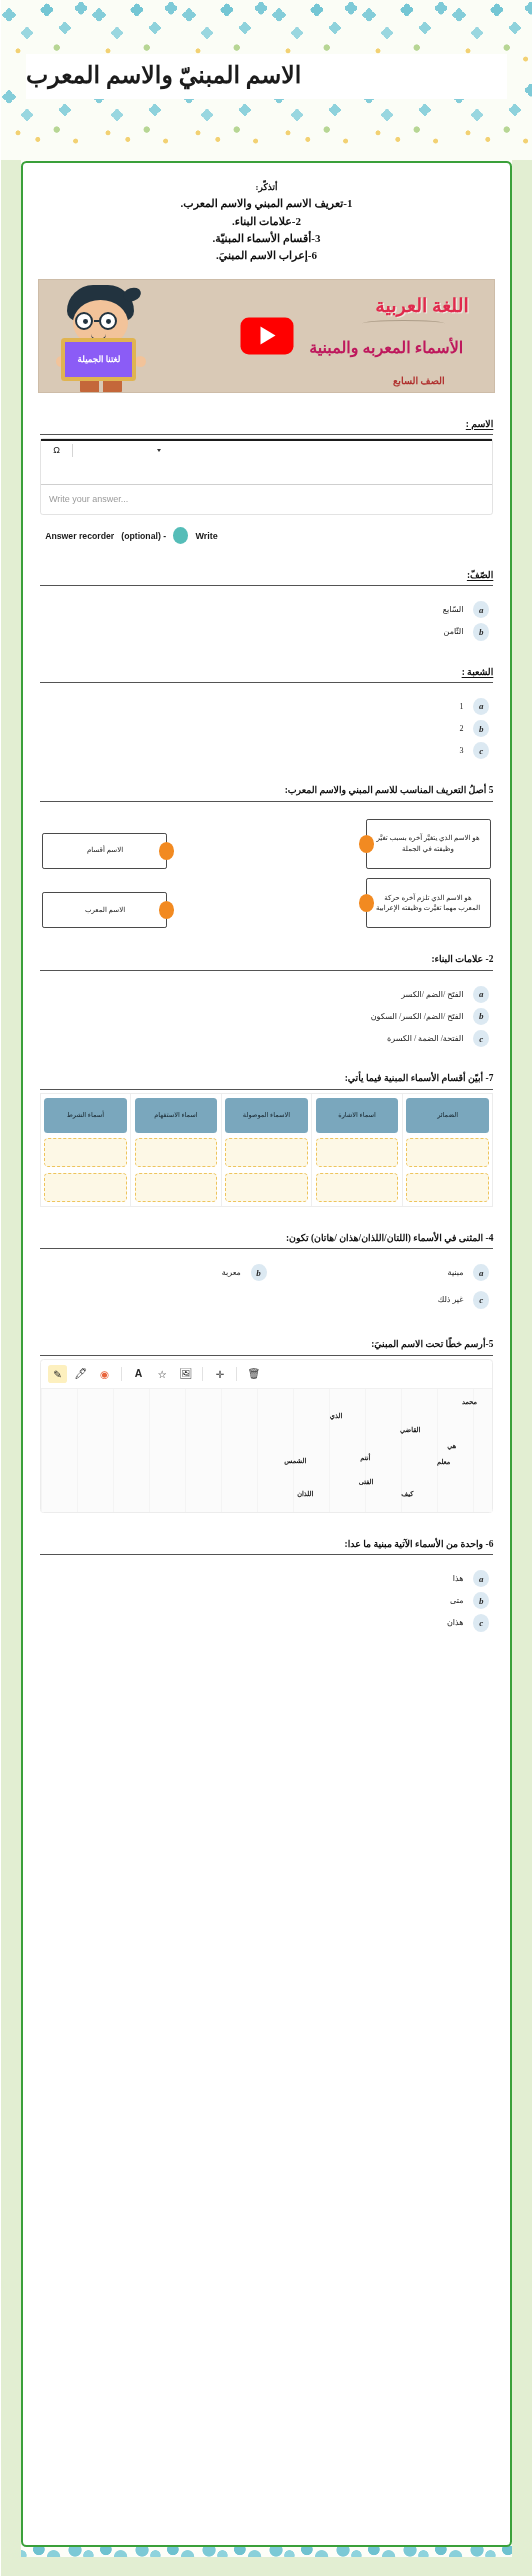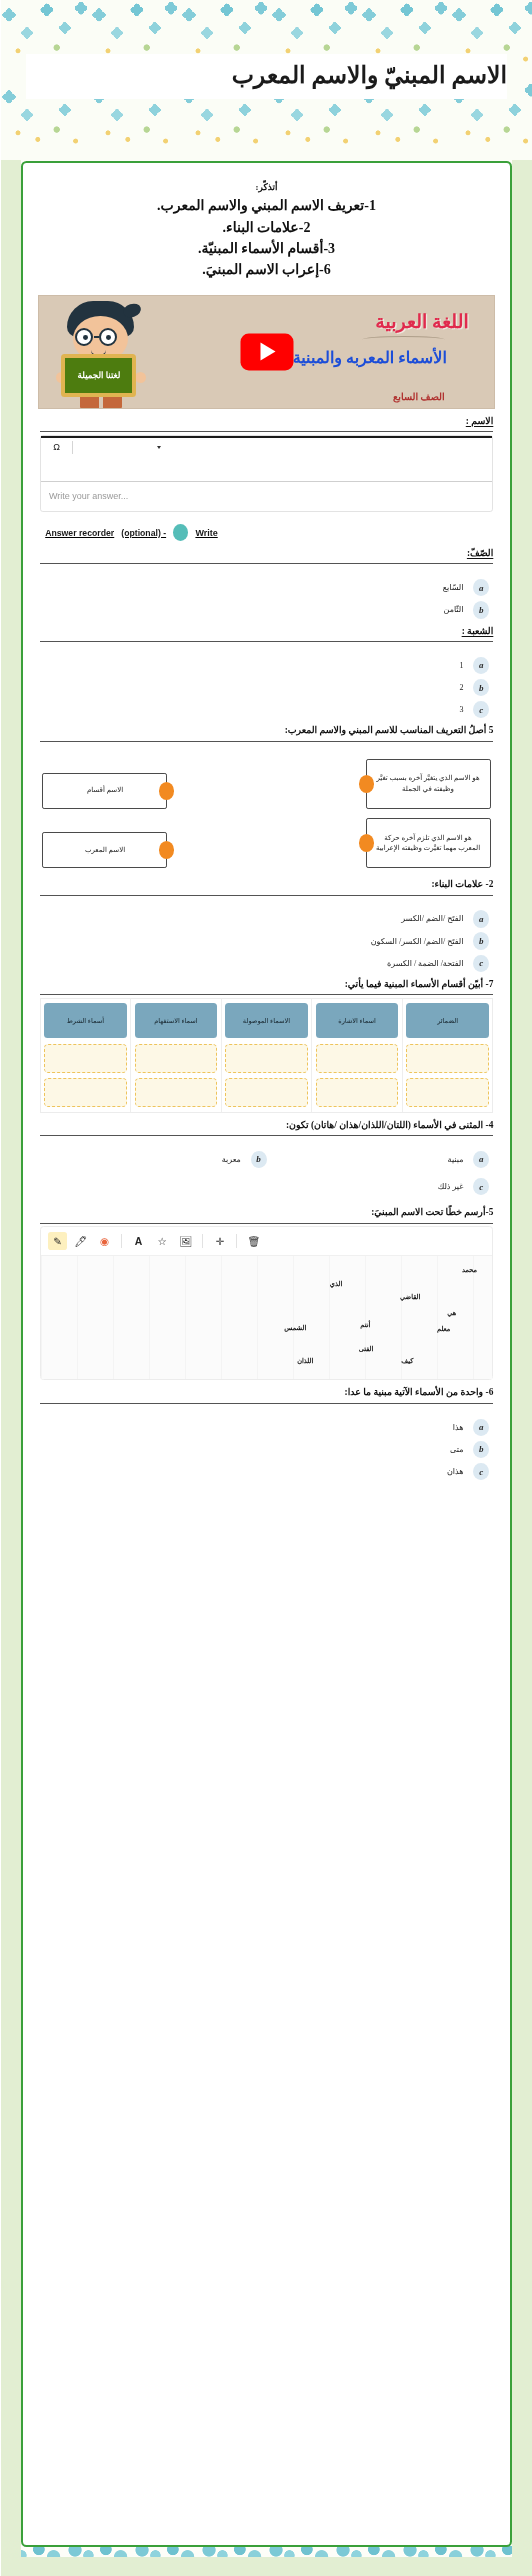--- a/index.html
+++ b/index.html
@@ -54,21 +54,21 @@
     background:#e2eed2;
   }
   .side-wash.left { left:0; }
   .side-wash.right { right:0; }
   .bottom-wash { position:absolute; left:0; right:0; bottom:0; height:19.4px; background:#e2eed2; }
 
   
   .banner-title {
     position:absolute; left:26px; right:26px; top:54px;
     background:#ffffff;
-    text-align:right;
+    text-align:left;
     padding:7px 0 9.7px;
     font-family:"Liberation Serif","DejaVu Serif",serif;
     font-weight:700;
     font-size:23.6px;
     color:#1b1b1b;
     letter-spacing:0;
     z-index:3;
   }
 
   
@@ -84,42 +84,42 @@
   }
 
   
   .intro { text-align:center; padding:4.2px 5.5px 1.4px 5.5px; }
   .intro .lead {
     font-family:"Liberation Serif","DejaVu Serif",serif;
     font-weight:700; font-size:9px; color:#111; margin-bottom:4.9px;
   }
   .intro .li {
     font-family:"Liberation Serif","DejaVu Serif",serif;
-    font-weight:700; font-size:14px; color:#111; margin:4.2px 0;
+    font-weight:700; font-size:11px; color:#111; margin:4.2px 0;
   }
 
   
   .video-wrap { margin:11px 2.8px 0; }
   .video-card {
     position:relative;
     height:114px;
     background:#d9c9b6;
     overflow:hidden;
     border:0.7px solid #cdbca8;
   }
   .vc-bigtitle {
     position:absolute; top:14px; right:25px;
     color:#e02a4d; font-weight:700; font-size:19px;
     font-family:"Liberation Serif","DejaVu Serif",serif;
     text-shadow: 1.4px 1.4px 0 rgba(255,255,255,.55);
   }
   .vc-sub {
-    position:absolute; top:52px; right:14px; width:187px;
-    text-align:left;
-    color:#1d4ed8; font-weight:700; font-size:16px; line-height:1.25;
+    position:absolute; top:58px; right:14px; width:187px;
+    text-align:center;
+    color:#be185d; font-weight:700; font-size:16px; line-height:1.25;
     font-family:"Liberation Serif","DejaVu Serif",serif;
   }
   .vc-grade {
     position:absolute; bottom:5.5px; right:49px;
     color:#b0312f; font-weight:700; font-size:9.7px;
     font-family:"Liberation Serif","DejaVu Serif",serif;
   }
   .vc-flourish {
     position:absolute; right:49px; top:40px;
     width:83px; height:7px;
@@ -134,40 +134,40 @@
   .boy .glass { position:absolute; top:28px; width:18px; height:18px; border:2.1px solid #22333f; border-radius:50%; background:#fff; }
   .boy .glass.l { left:23.6px; } .boy .glass.r { left:47px; }
   .boy .glass i { position:absolute; left:5.5px; top:5.5px; width:4.9px; height:4.9px; background:#22333f; border-radius:50%; display:block; }
   .boy .bridge { position:absolute; left:42px; top:36px; width:5.5px; height:2.1px; background:#22333f; }
   .boy .smile { position:absolute; left:39px; top:50px; width:15.3px; height:7px; border-bottom:2.1px solid #22333f; border-radius:0 0 9.7px 9.7px; }
   .boy .shirt { position:absolute; left:16.6px; top:58px; width:64px; height:28px; background:#4fae4f; border-radius:8.3px 8.3px 2.8px 2.8px; }
   .boy .legs { position:absolute; left:28px; top:83px; width:42px; height:26px; background:#c4673a; border-radius:2.8px; }
   .boy .legs:after { content:""; position:absolute; left:19px; top:5.5px; width:4.2px; height:21px; background:#d9c9b6; }
   .boy .board {
     position:absolute; left:9.7px; top:54px; width:75px; height:43px;
-    background:#4d7c0f; border:4.2px solid #e0b451; border-radius:3.5px;
+    background:#8b5cf6; border:4.2px solid #e0b451; border-radius:3.5px;
     color:#fff; font-weight:700; font-size:8.7px; line-height:1.25;
     display:flex; align-items:center; justify-content:center; text-align:center;
     font-family:"Liberation Serif","DejaVu Serif",serif;
   }
   .boy .arm { position:absolute; width:11px; height:11px; background:#f2c39a; border-radius:50%; top:72px; }
   .boy .arm.l { left:4.2px; } .boy .arm.r { left:83px; }
   .play-btn {
     position:absolute; left:50%; top:50%; transform:translate(-50%,-50%);
     width:53px; height:37px; background:#ff0000; border-radius:8.3px;
     display:flex; align-items:center; justify-content:center; cursor:pointer;
   }
   .play-btn:after {
     content:""; border-left:15.3px solid #fff;
     border-top:9.7px solid transparent; border-bottom:9.7px solid transparent;
     margin-left:3.5px;
   }
 
   
-  .q-block { margin-top:6px; padding:0 4.2px; }
+  .q-block { margin-top:25px; padding:0 4.2px; }
   .q-prompt {
     text-align:right; font-family:"Liberation Serif","DejaVu Serif",serif;
     font-weight:700; font-size:9.4px; color:#121212; padding-bottom:5.5px;
   }
   .q-prompt.underlined { text-decoration: underline; text-underline-offset:2.1px; }
   .q-rule { border-top:0.7px solid #545454; margin-bottom:2.8px; }
 
   
   .ans-box { border:0.7px solid #e3e3e3; border-radius:2.8px; margin-top:1.4px; }
   .ans-toolbar {
@@ -183,21 +183,21 @@
   }
   .ans-empty { height:25px; border-bottom:0.7px solid #cfcfcf; }
   .ans-input {
     height:29px; display:flex; align-items:center; direction:ltr;
     padding:0 8.3px; color:#9a9a9a; font-size:9px;
   }
 
   
   .recorder-row {
     display:flex; align-items:center; direction:ltr; gap:7px;
-    margin-top:12.5px; padding:0 5.5px;text-decoration:underline;
+    margin-top:12.5px; padding:0 5.5px;
   }
   .recorder-label { font-size:8.7px; font-weight:700; color:#1a1a1a; }
   .mic-dot { width:15.3px; height:16.6px; border-radius:50%; background:#55bdb8; }
   .recorder-voice { font-size:9px; font-weight:700; color:#1a1a1a; }
 
   
   .choices { padding:7px 4.2px 0; }
   .choice { display:flex; align-items:center; gap:9.7px; margin:4.9px 0; }
   .bubble {
     width:16px; height:17.3px; border-radius:50%; background:#dce9f2;

